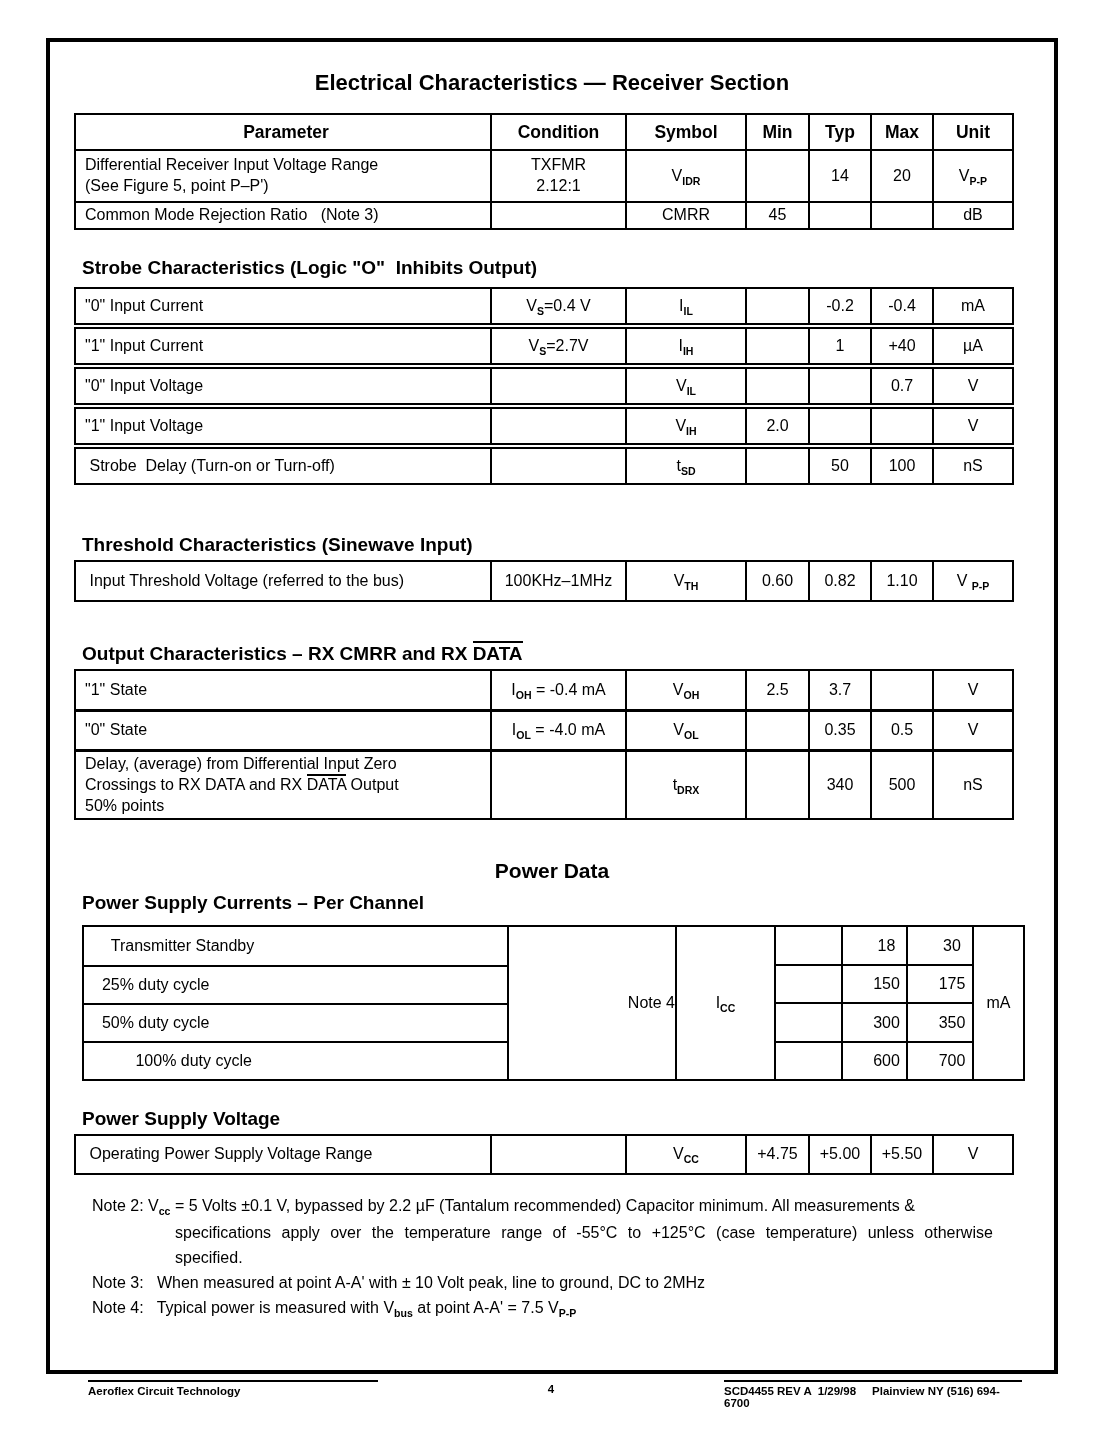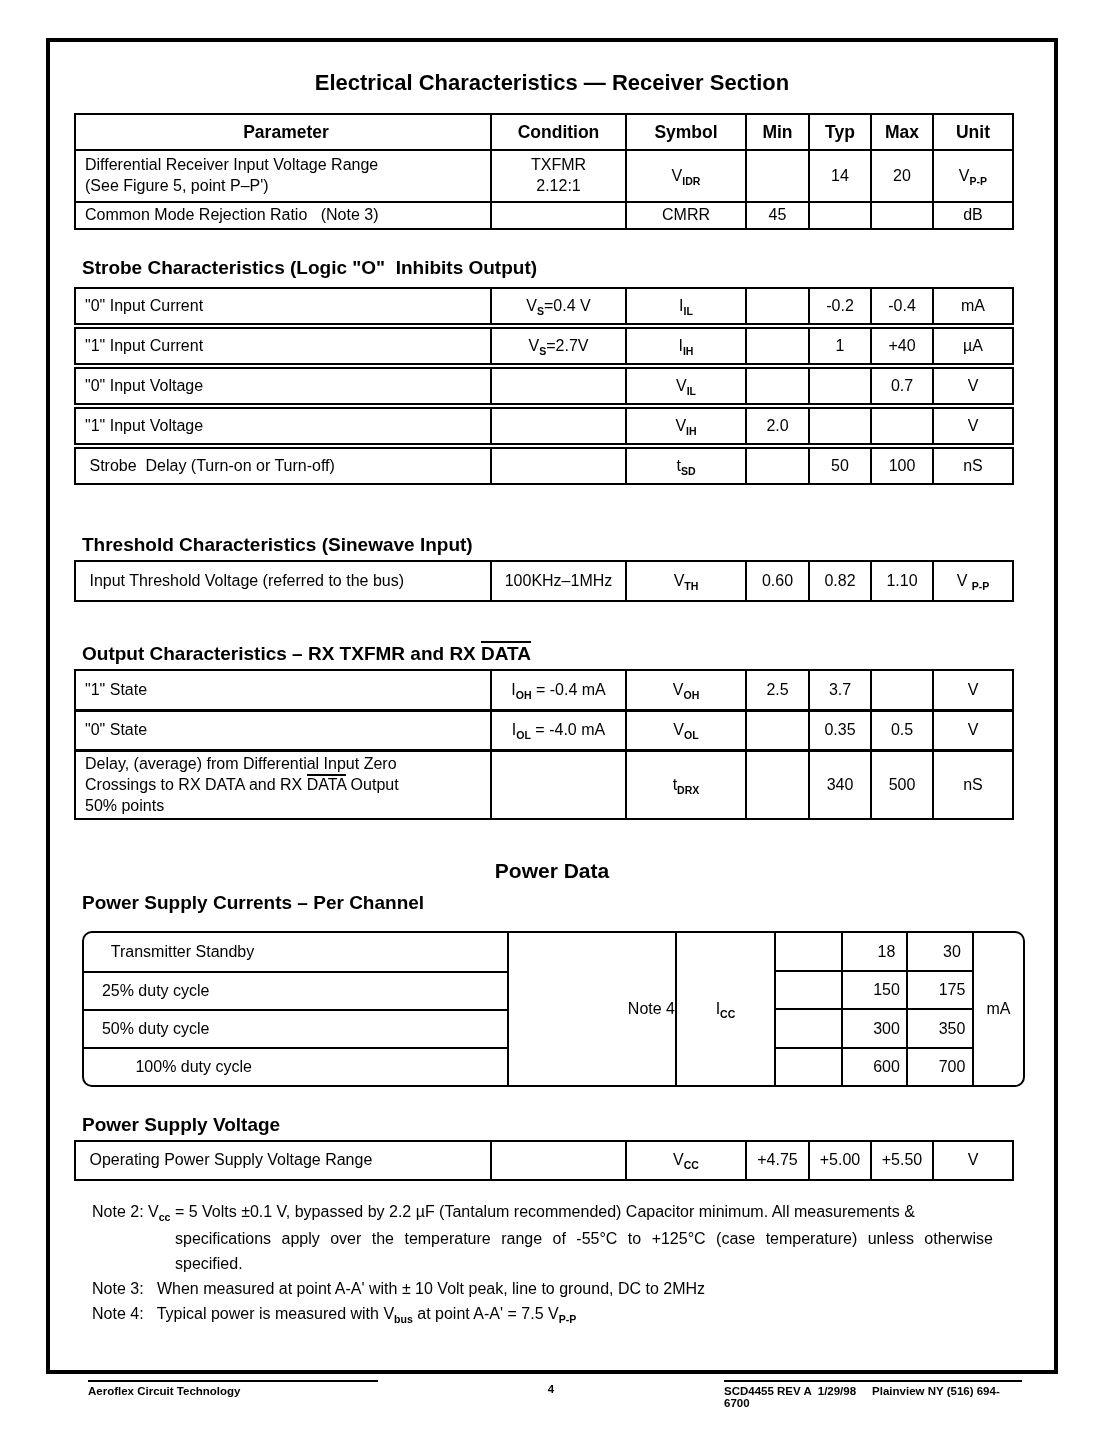--- a/index.html
+++ b/index.html
@@ -66,21 +66,21 @@
     padding:0 36px 0 42px; font-size:11.5px; font-weight:bold;
   }
   .f-left  { border-top:2px solid #000; width:290px; padding-top:3px; white-space:pre-wrap; }
   .f-page  { position:relative; top:3px; }
   .f-right { border-top:2px solid #000; width:298px; padding-top:3px; white-space:pre-wrap; }
 
   
   .mt-rt { margin-top:18px; }  .mt-sh { margin-top:26px; }  .mt-st { margin-top:7px; }
   .mt-th { margin-top:48px; }  .mt-tt { margin-top:3px; }
   .mt-oh { margin-top:40px; }  .mt-ot { margin-top:3px; }
-  .mt-pd { margin-top:37px; }  .mt-ph { margin-top:6px; }  .mt-pt { margin-top:16px;border-radius:10px; }
+  .mt-pd { margin-top:37px; }  .mt-ph { margin-top:6px; }  .mt-pt { margin-top:10px; }
   .mt-vh { margin-top:26px; }  .mt-vt { margin-top:3px; }
 </style>
 </head>
 <body>
 
 <div class="page-frame">
 
   <h1 class="title"><span class="cw">Electrical Characteristics — Receiver Section</span></h1>
 
   <div class="tbl t-box mt-rt">
@@ -296,21 +296,21 @@
         </div>
         <div class="cell c-max">
           <span class="cw">1.10</span>
         </div>
         <div class="cell c-unit">
           <span class="cw"><span>V </span><span class="seg-sub">P-P</span></span>
         </div>
       </div>
     </div>
 
-  <h2 class="sect mt-oh"><span class="cw"><span>Output Characteristics – RX TXFMR and RX </span><span class="seg-over">DATA</span></span></h2>
+  <h2 class="sect mt-oh"><span class="cw"><span>Output Characteristics – RX CMRR and RX </span><span class="seg-over">DATA</span></span></h2>
   <div class="tbl t-box t-thick mt-ot">
       <div class="trow" style="min-height: 38px;">
         <div class="cell c-param">
           <span class="cw">"1" State</span>
         </div>
         <div class="cell c-cond">
           <span class="cw"><span>I</span><span class="seg-sub">OH</span><span> = -0.4 mA</span></span>
         </div>
         <div class="cell c-sym">
           <span class="cw"><span>V</span><span class="seg-sub">OH</span></span>

